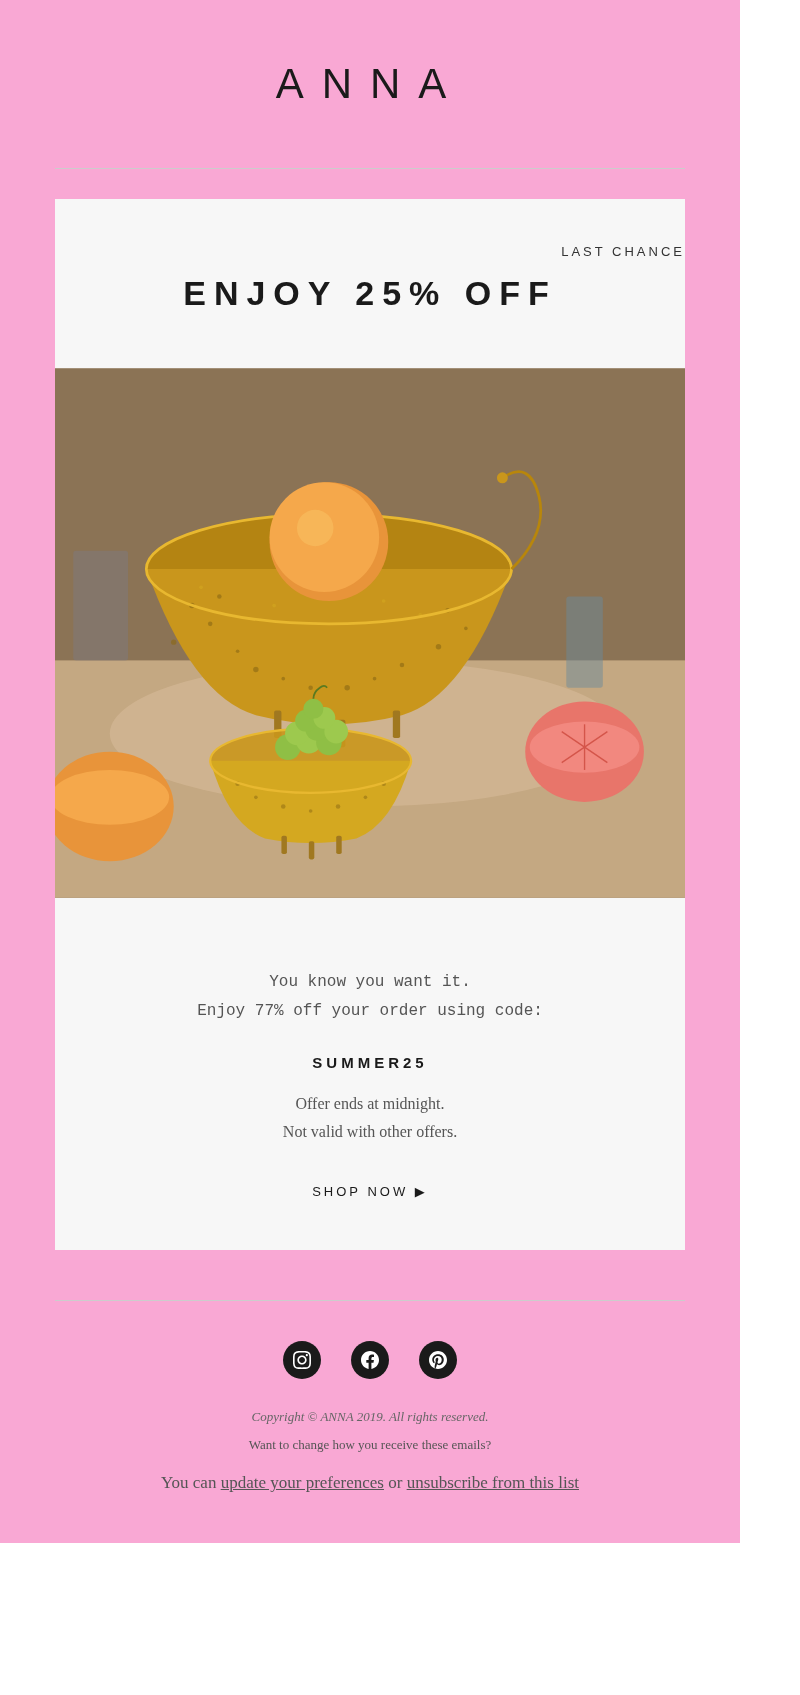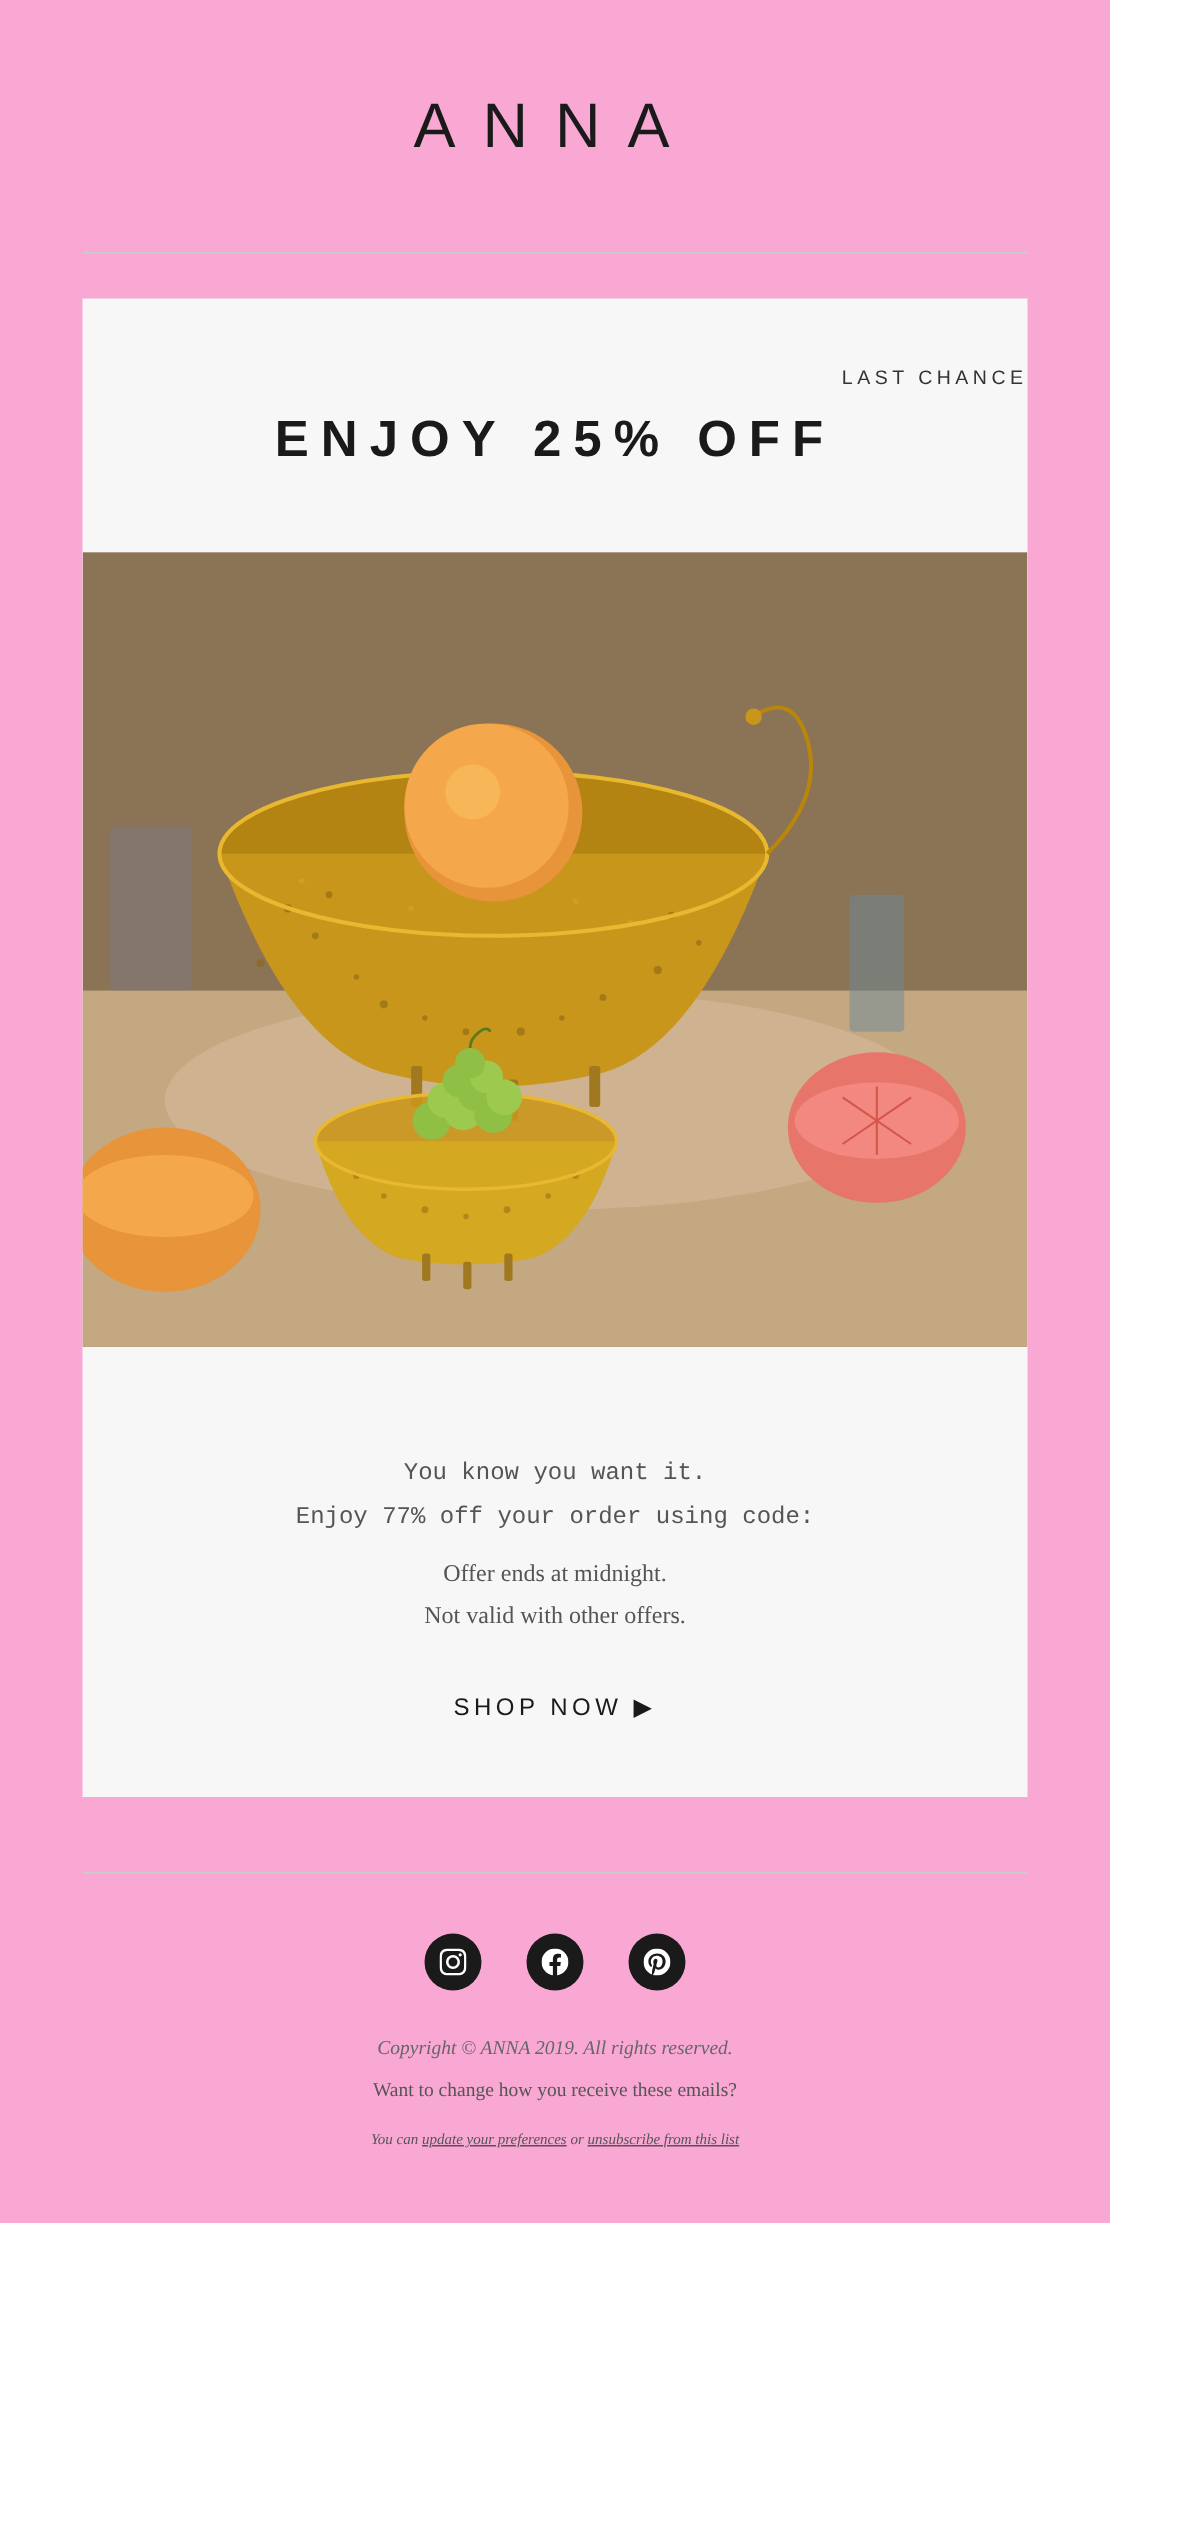--- a/index.html
+++ b/index.html
@@ -127,21 +127,21 @@
     }
 
     .shop-now-btn {
       display: block;
       text-align: center;
       margin: 0 auto;
     }
 
     .shop-now-btn a {
       font-family: 'Helvetica Neue', Arial, sans-serif;
-      font-size: 16px;
+      font-size: 13px;
       font-weight: 400;
       letter-spacing: 3px;
       color: #1a1a1a;
       text-decoration: none;
       text-transform: uppercase;
     }
 
     
     .footer-divider {
       border: none;
@@ -189,23 +189,22 @@
 
     .footer-manage {
       font-family: Georgia, serif;
       font-size: 13px;
       color: #555555;
       margin-bottom: 20px;
     }
 
     .footer-links {
       font-family: Georgia, serif;
-      font-size: 10px;
-      color: #555555;
-      font-style: italic;
+      font-size: 17px;
+      color: #555555;
     }
 
     .footer-links a {
       color: #555555;
       text-decoration: underline;
     }
   </style>
 </head>
 <body>
 
@@ -313,20 +312,23 @@
         <rect x="560" y="250" width="40" height="100" fill="#6B8A9A" opacity="0.5" rx="3"></rect>
         <rect x="20" y="200" width="60" height="120" fill="#7A7A8A" opacity="0.4" rx="3"></rect>
       </svg>
     </div>
 
     <div class="body-text">
       <p>You know you want it.</p>
       <p>Enjoy 77% off your order using code:</p>
     </div>
 
+    <div class="promo-code">
+      <span>SUMMER25</span>
+    </div>
 
     <div class="offer-text">
       <p>Offer ends at midnight.</p>
       <p>Not valid with other offers.</p>
     </div>
 
     <div class="shop-now-btn">
       <a href="#">SHOP NOW ▶</a>
     </div>
 

